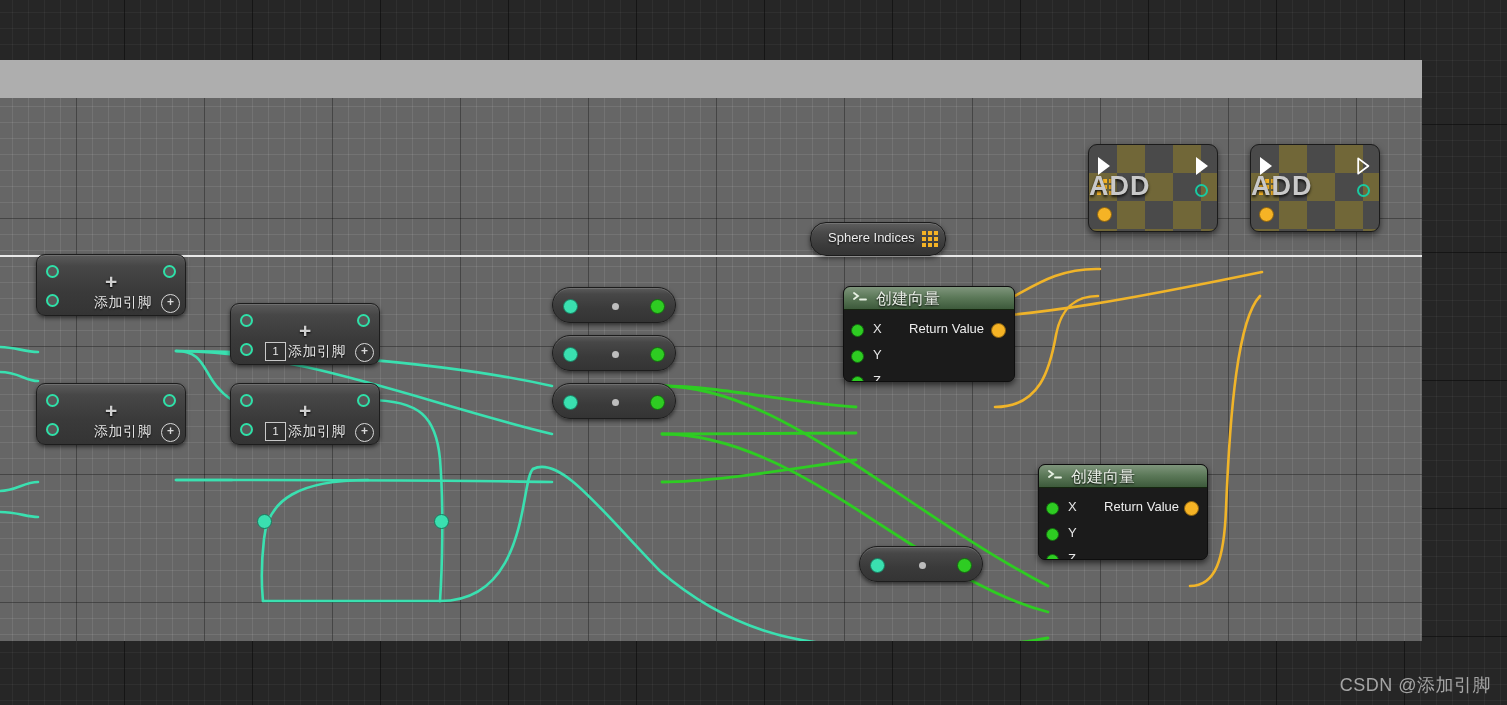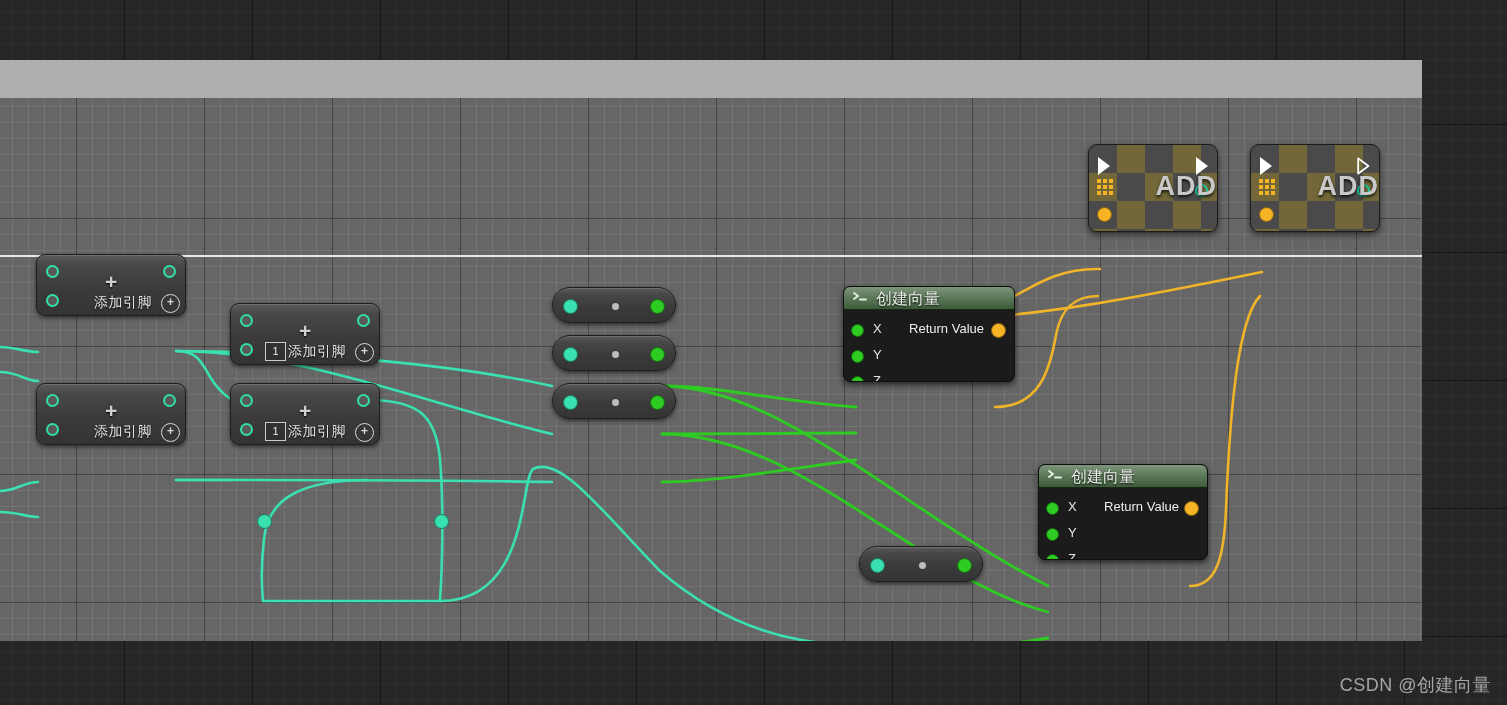--- a/index.html
+++ b/index.html
@@ -112,21 +112,21 @@
   .checker{
     position:absolute;inset:0;
     background-image:
       linear-gradient(45deg,#8a7a2e 25%,transparent 25%,transparent 75%,#8a7a2e 75%),
       linear-gradient(45deg,#8a7a2e 25%,transparent 25%,transparent 75%,#8a7a2e 75%);
     background-size:56px 56px;
     background-position:0 0,28px 28px;
     opacity:.62;
   }
   .add-text{
-    position:absolute;left:0;right:0;top:26px;text-align:right;
+    position:absolute;left:0;right:0;top:26px;text-align:left;
     color:#c9c9c9;font-size:27px;font-weight:bold;letter-spacing:1px;
     text-shadow:0 2px 3px rgba(0,0,0,.8);
   }
   .exec-arrow{position:absolute;width:0;height:0;
     border-top:9px solid transparent;border-bottom:9px solid transparent;
     border-left:12px solid #ffffff;}
   .exec-arrow-hollow{position:absolute;width:13px;height:18px;}
   .grid-icon{position:absolute;width:16px;height:16px;}
   .grid-icon i{position:absolute;width:4px;height:4px;background:#f5b325;}
 
@@ -273,20 +273,34 @@
     <span class="pin-dot-grey" style="position:absolute;left:59px;top:15px;"></span>
     <span class="pin pin-solid-green" style="position:absolute;right:10px;top:11px;"></span>
   </div>
 
   <div class="node cnode mulnode" style="left:859px;top:448px;">
     <span class="pin pin-solid-teal" style="position:absolute;left:10px;top:11px;"></span>
     <span class="pin-dot-grey" style="position:absolute;left:59px;top:15px;"></span>
     <span class="pin pin-solid-green" style="position:absolute;right:10px;top:11px;"></span>
   </div>
 
+  <div class="varnode" style="left:810px;top:124px;width:134px;">
+    <span class="varnode-label">Sphere Indices</span>
+    <span class="grid-icon" style="left:111px;top:8px;">
+      <i style="left:0;top:0"></i>
+        <i style="left:6px;top:0"></i>
+        <i style="left:12px;top:0"></i>
+      <i style="left:0;top:6px"></i>
+        <i style="left:6px;top:6px"></i>
+        <i style="left:12px;top:6px"></i>
+      <i style="left:0;top:12px"></i>
+        <i style="left:6px;top:12px"></i>
+        <i style="left:12px;top:12px"></i>
+    </span>
+  </div>
 
   <div class="node mvnode" style="left:843px;top:188px;">
     <div class="mv-title">
       <svg class="mv-ficon" viewBox="0 0 16 14">
         <path d="M1,2 L5,5 L1,8" stroke="#e6f0e2" stroke-width="1.8" fill="none" stroke-linecap="round"></path>
         <path d="M7,8.5 L13,8.5" stroke="#e6f0e2" stroke-width="1.8" stroke-linecap="round"></path>
       </svg>
       <span class="mv-title-text">创建向量</span>
     </div>
     <div class="mv-body">
@@ -358,13 +372,13 @@
         <i style="left:6px;top:12px"></i>
         <i style="left:12px;top:12px"></i>
     </span>
     <span class="pin pin-solid-orange" style="position:absolute;left:8px;top:62px;"></span>
     <span class="pin pin-hollow-teal-out" style="position:absolute;right:9px;top:39px;"></span>
     <span class="add-text">ADD</span>
   </div>
 
 </div>
 
-<div id="watermark">CSDN @创建向量</div>
+<div id="watermark">CSDN @添加引脚</div>
 
 </body></html>

